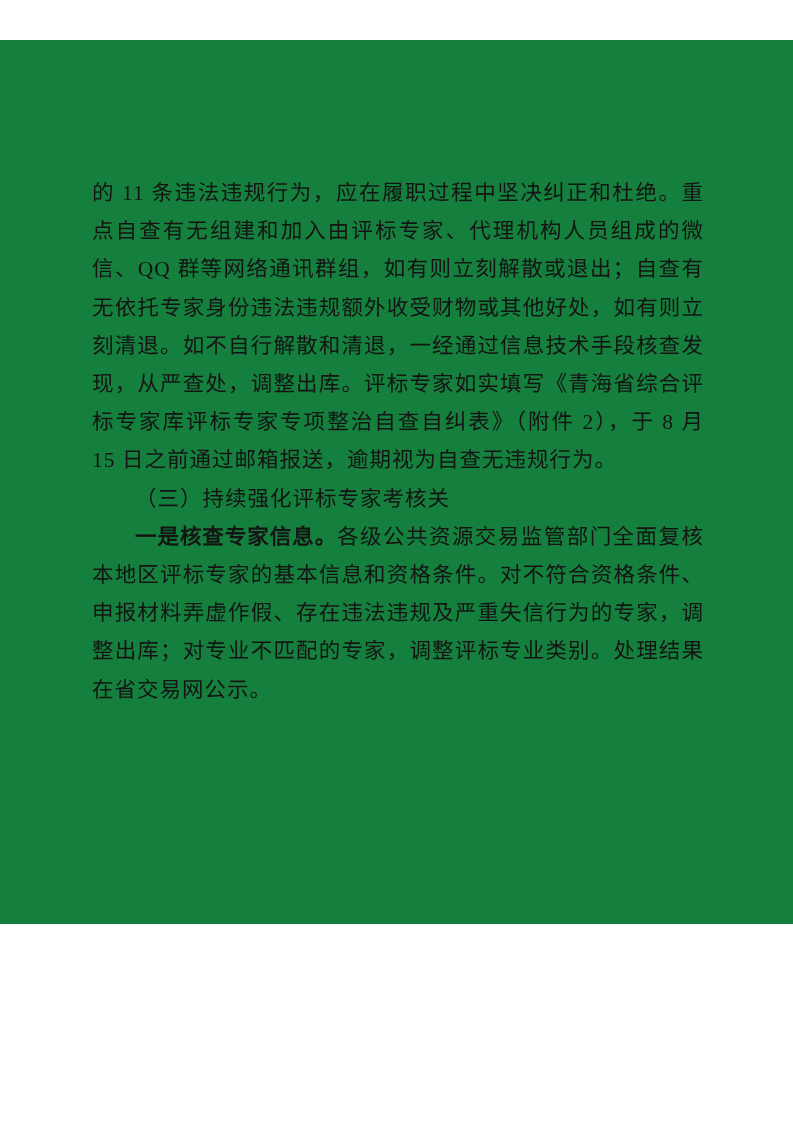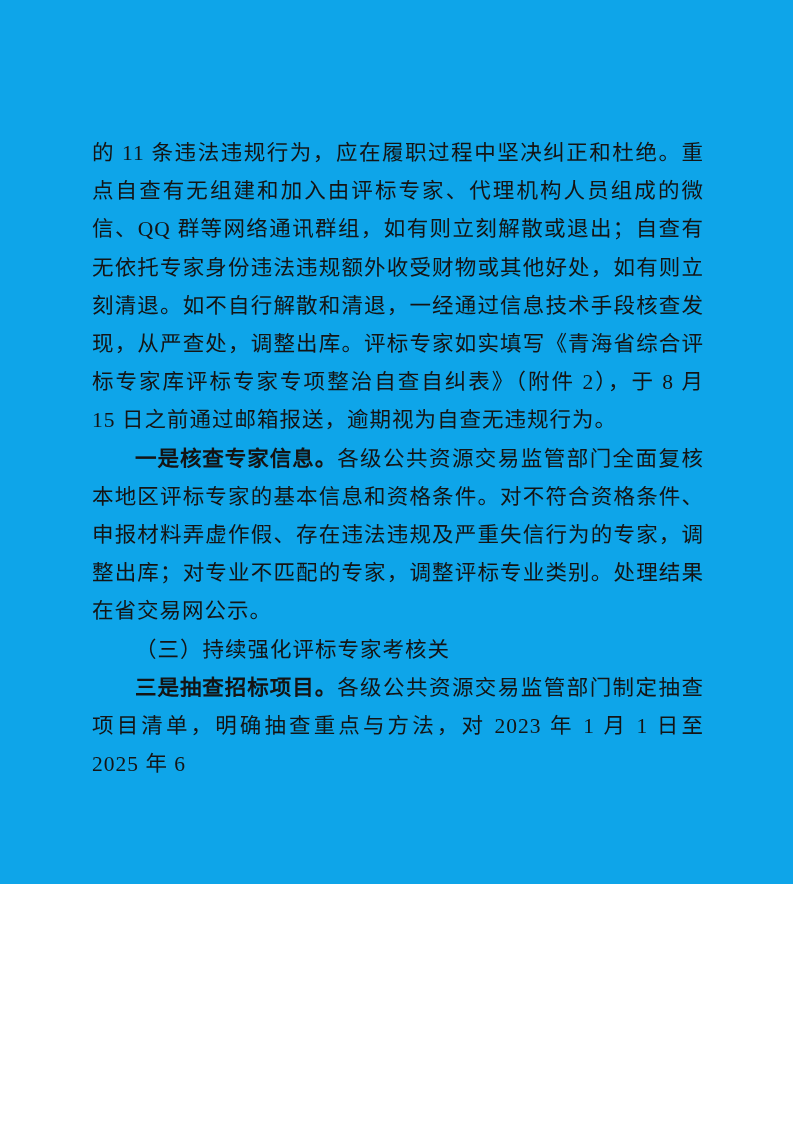--- a/index.html
+++ b/index.html
@@ -4,24 +4,25 @@
 <style>
   html, body {
     margin: 0;
     padding: 0;
     background: #ffffff;
   }
   .page {
     position: relative;
     width: 793px;
     height: 884px;
-    background: #0ea5e9;
+    background: #15803d;
     overflow: hidden;
     color: #111111;
     font-family: "Liberation Serif", "DejaVu Serif", serif;
+    margin-top: 40px;
   }
   .text-block {
     position: absolute;
     left: 92px;
     top: 134px;
     width: 612px;
     font-size: 21.5px;
     line-height: 38.2px;
     letter-spacing: 1px;
     text-align: justify;
@@ -51,23 +52,22 @@
   }
 </style>
 </head>
 <body>
 
 <div class="page">
   <div class="text-block">
 
     <p class="body"><span>的 11 条违法违规行为，应在履职过程中坚决纠正和杜绝。重点自查有无组建和加入由评标专家、代理机构人员组成的微信、QQ 群等网络通讯群组，如有则立刻解散或退出；自查有无依托专家身份违法违规额外收受财物或其他好处，如有则立刻清退。如不自行解散和清退，一经通过信息技术手段核查发现，从严查处，调整出库。评标专家如实填写《青海省综合评标专家库评标专家专项整治自查自纠表》（附件 2），于 8 月 15 日之前通过邮箱报送，逾期视为自查无违规行为。</span></p>
 
+    <p class="body indent"><span>（三）持续强化评标专家考核关</span></p>
+
     <p class="body indent"><span class="lead">一是核查专家信息。</span><span>各级公共资源交易监管部门全面复核本地区评标专家的基本信息和资格条件。对不符合资格条件、申报材料弄虚作假、存在违法违规及严重失信行为的专家，调整出库；对专业不匹配的专家，调整评标专业类别。处理结果在省交易网公示。</span></p>
 
-    <p class="body indent"><span>（三）持续强化评标专家考核关</span></p>
 
-
-    <p class="body indent"><span class="lead">三是抽查招标项目。</span><span>各级公共资源交易监管部门制定抽查项目清单，明确抽查重点与方法，对 2023 年 1 月 1 日至 2025 年 6</span></p>
 
   </div>
 
   <div class="footer">－ 5 －</div>
 </div>
 
 </body></html>

